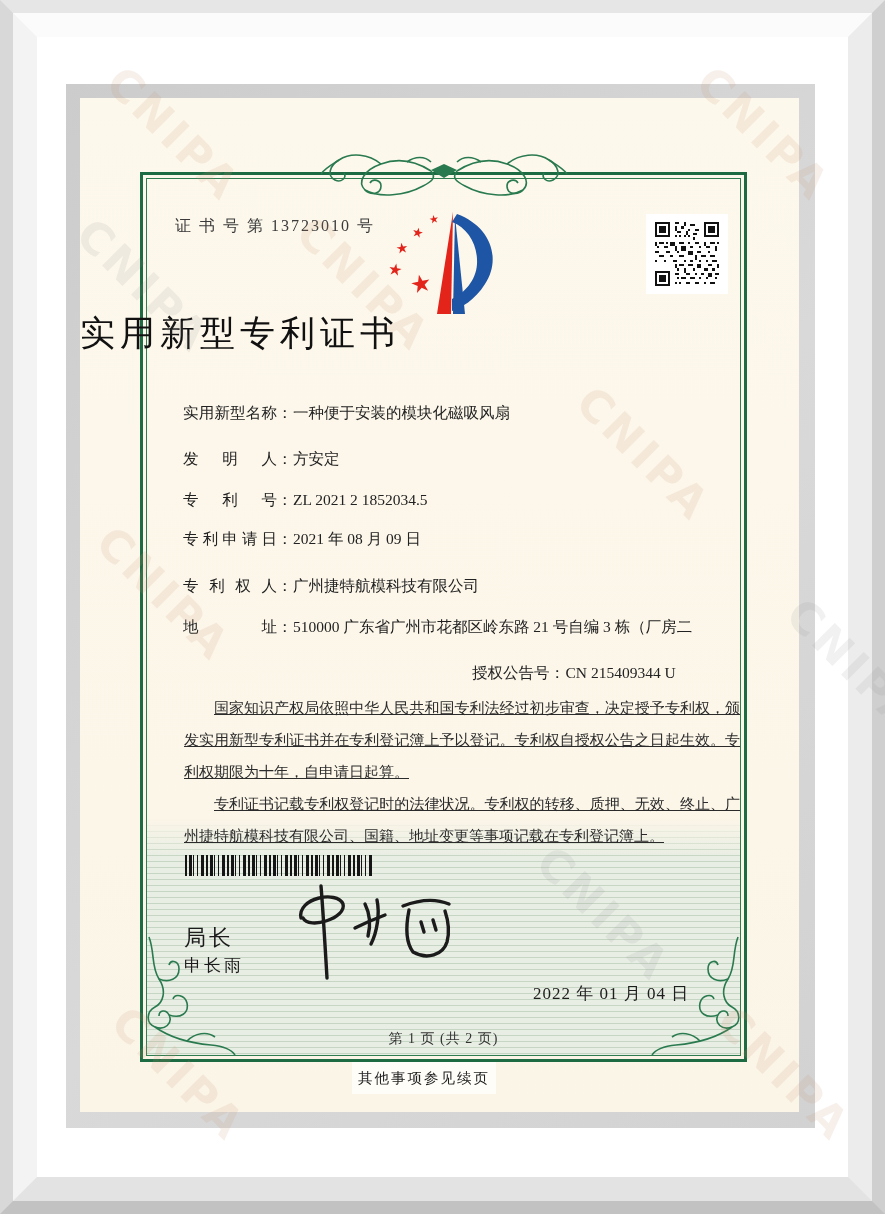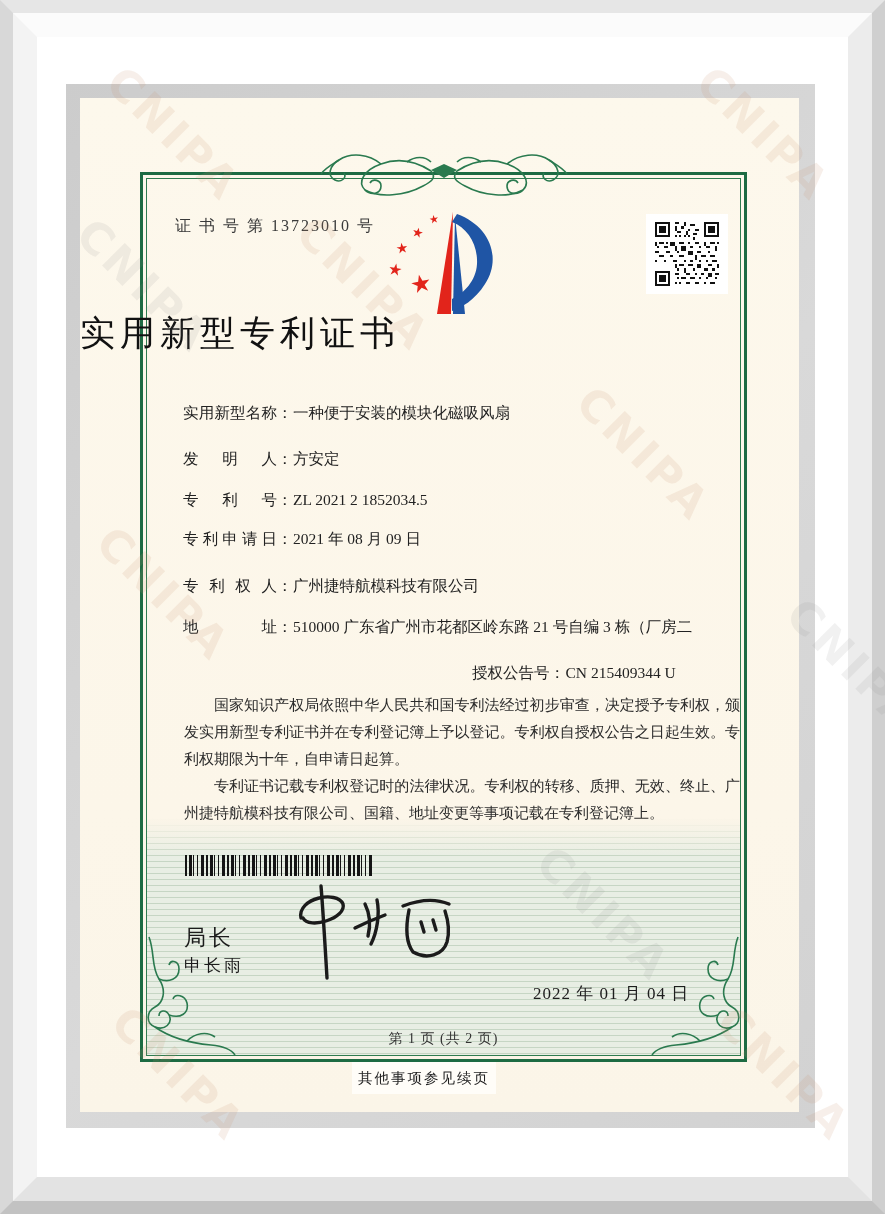--- a/index.html
+++ b/index.html
@@ -52,21 +52,21 @@
   .f-name{top:305px;}
   .f-inventor{top:351px;}
   .f-patno{top:392px;font-family:"Liberation Serif","DejaVu Serif",serif;}
   .f-appdate{top:431px;}
   .f-patentee{top:478px;}
   .f-addr{top:519px;}
   .f-addr2{position:absolute;left:169px;top:542px;font-size:15.5px;color:#222;}
   .f-grant{top:565px;}
   .f-grantno{position:absolute;left:392px;top:565px;font-size:15.5px;color:#222;white-space:nowrap;}
   .paras{position:absolute;left:104px;top:594px;width:556px;font-size:15px;
-    line-height:27px;color:#2b2b2b;text-align:justify;}
+    line-height:32px;color:#2b2b2b;text-align:justify;text-decoration:underline;}
   .paras p{margin:0;text-indent:2em;}
   .barcode{position:absolute;left:105px;top:757px;width:188px;height:21px;
     background:repeating-linear-gradient(90deg,
       #151515 0 2px,transparent 2px 4px,
       #151515 4px 7px,transparent 7px 8px,
       #151515 8px 9px,transparent 9px 12px,
       #151515 12px 13px,transparent 13px 16px,
       #151515 16px 19px,transparent 19px 21px);}
   .signer-title{position:absolute;left:104px;top:825px;font-size:22px;letter-spacing:3px;color:#1c1c1c;
     font-family:"Liberation Sans","DejaVu Sans",sans-serif;}

